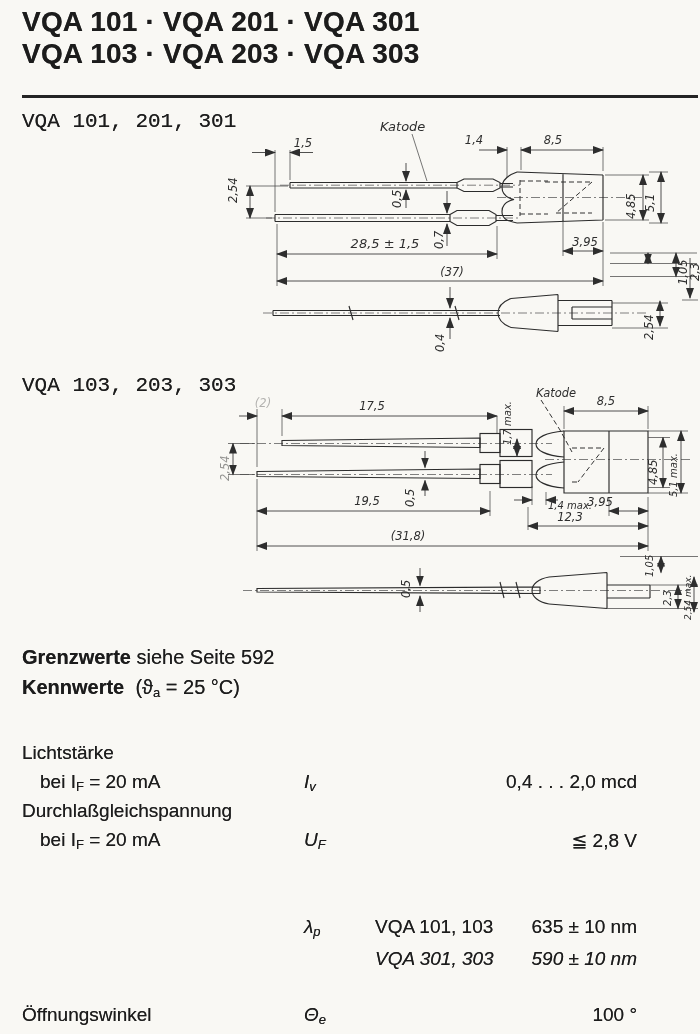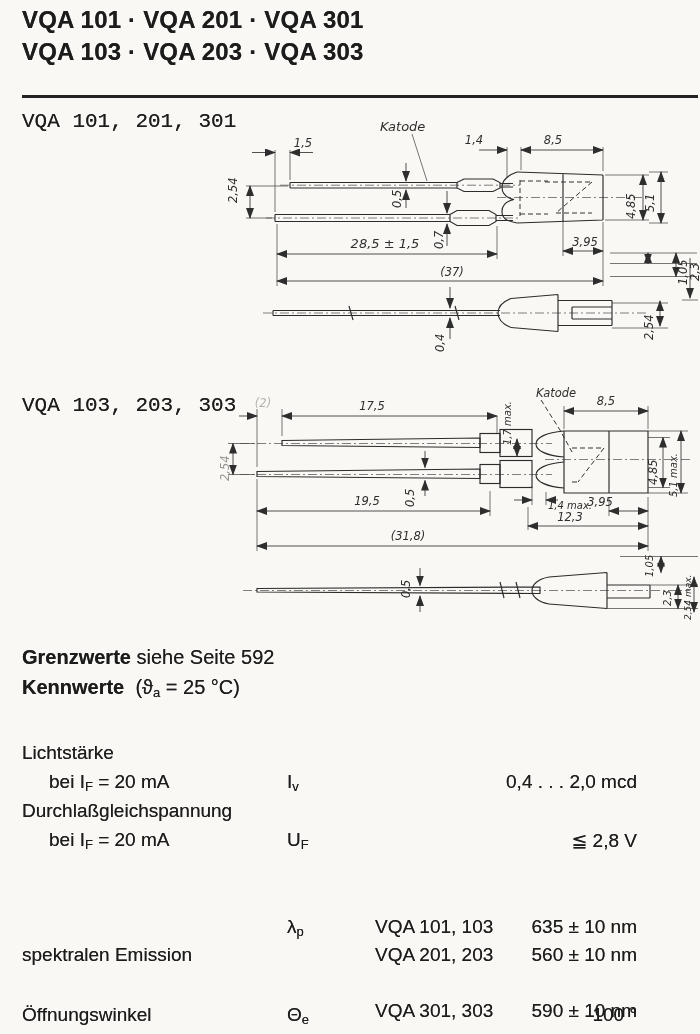--- a/index.html
+++ b/index.html
@@ -1,25 +1,25 @@
 <!DOCTYPE html>
 <html><head>
 <meta charset="utf-8">
 <style>
   html,body{margin:0;padding:0;background:#e8e8e8;}
   .page{position:relative;width:700px;height:1034px;background:#f9f8f4;overflow:hidden;
         font-family:"Liberation Sans",sans-serif;color:#1c1c1c;}
   .ink{text-shadow:0 0 .45px rgba(25,25,25,.75);}
-  .title{position:absolute;left:22px;font-size:24px;font-weight:700;letter-spacing:.2px;white-space:nowrap;}
+  .title{position:absolute;left:22px;font-size:28px;font-weight:700;letter-spacing:.2px;white-space:nowrap;}
   .rule{position:absolute;left:22px;width:676px;height:3px;background:#242424;}
   .secTitle{position:absolute;left:22px;font-size:21px;white-space:nowrap;font-family:Liberation Mono, monospace;}
   .row{position:absolute;left:0;width:644px;height:26px;font-size:19px;}
   .c1{position:absolute;left:22px;white-space:nowrap;}
-  .c1i{position:absolute;left:49px;white-space:nowrap;}
-  .c2{position:absolute;left:287px;white-space:nowrap;}
+  .c1i{position:absolute;left:40px;white-space:nowrap;}
+  .c2{position:absolute;left:304px;white-space:nowrap;font-style:italic;}
   .c3{position:absolute;left:375px;white-space:nowrap;}
   .c4{position:absolute;right:7px;text-align:left;white-space:nowrap;}
   .b{font-weight:700;}
   .sub{font-size:13px;vertical-align:-3px;}
   svg{position:absolute;left:0;}
   svg text{font-family:"DejaVu Sans",sans-serif;font-style:italic;fill:#2e2e2e;}
   .dimtxt{font-size:11.5px;}
   .dimtxt-big{font-size:13px;}
   .stroke{stroke:#2c2c2c;fill:none;stroke-width:1.15;}
   .dim{stroke:#3c3c3c;fill:none;stroke-width:.9;}
@@ -30,21 +30,21 @@
 </head>
 <body>
 
 <div class="page">
 
   <div class="title ink" style="top:6px;">VQA 101 · VQA 201 · VQA 301</div>
   <div class="title ink" style="top:38px;">VQA 103 · VQA 203 · VQA 303</div>
   <div class="rule" style="top:95px;"></div>
 
   <div class="secTitle ink" style="top:110px;">VQA 101, 201, 301</div>
-  <div class="secTitle ink" style="top:374px;margin-top:20px;">VQA 103, 203, 303</div>
+  <div class="secTitle ink" style="top:374px;">VQA 103, 203, 303</div>
 
   <svg style="top:100px;" width="700" height="272" viewBox="0 100 700 272">
     <defs>
       <marker id="ar1" markerWidth="11" markerHeight="8" refX="10" refY="4" orient="auto-start-reverse" markerUnits="userSpaceOnUse">
         <path d="M0,0 L11,4 L0,8 Z" fill="#2e2e2e"></path>
       </marker>
     </defs>
 
     <g class="cl">
       <path d="M280,185.2 H520 M266,218 H520 M497,197.5 H645 M263,313 H648"></path>
@@ -245,27 +245,22 @@
   </div>
 
 
 
   <div class="row ink" style="top:916px;">
     <span class="c2"><span>λ</span><span class="sub">p</span></span>
     <span class="c3">VQA 101, 103</span>
     <span class="c4">635 ± 10 nm</span>
   </div>
 
-  <div class="row ink" style="top:944px;">
-    <span class="c1">spektralen Emission</span>
-    <span class="c3">VQA 201, 203</span>
-    <span class="c4">560 ± 10 nm</span>
-  </div>
-
-  <div class="row ink" style="top:1000px;">
+
+  <div class="row ink" style="top:948px;font-style:italic;">
     <span class="c3">VQA 301, 303</span>
     <span class="c4">590 ± 10 nm</span>
   </div>
 
   <div class="row ink" style="top:1004px;">
     <span class="c1">Öffnungswinkel</span>
     <span class="c2"><span>Θ</span><span class="sub">e</span></span>
     <span class="c4">100 °</span>
   </div>
 

